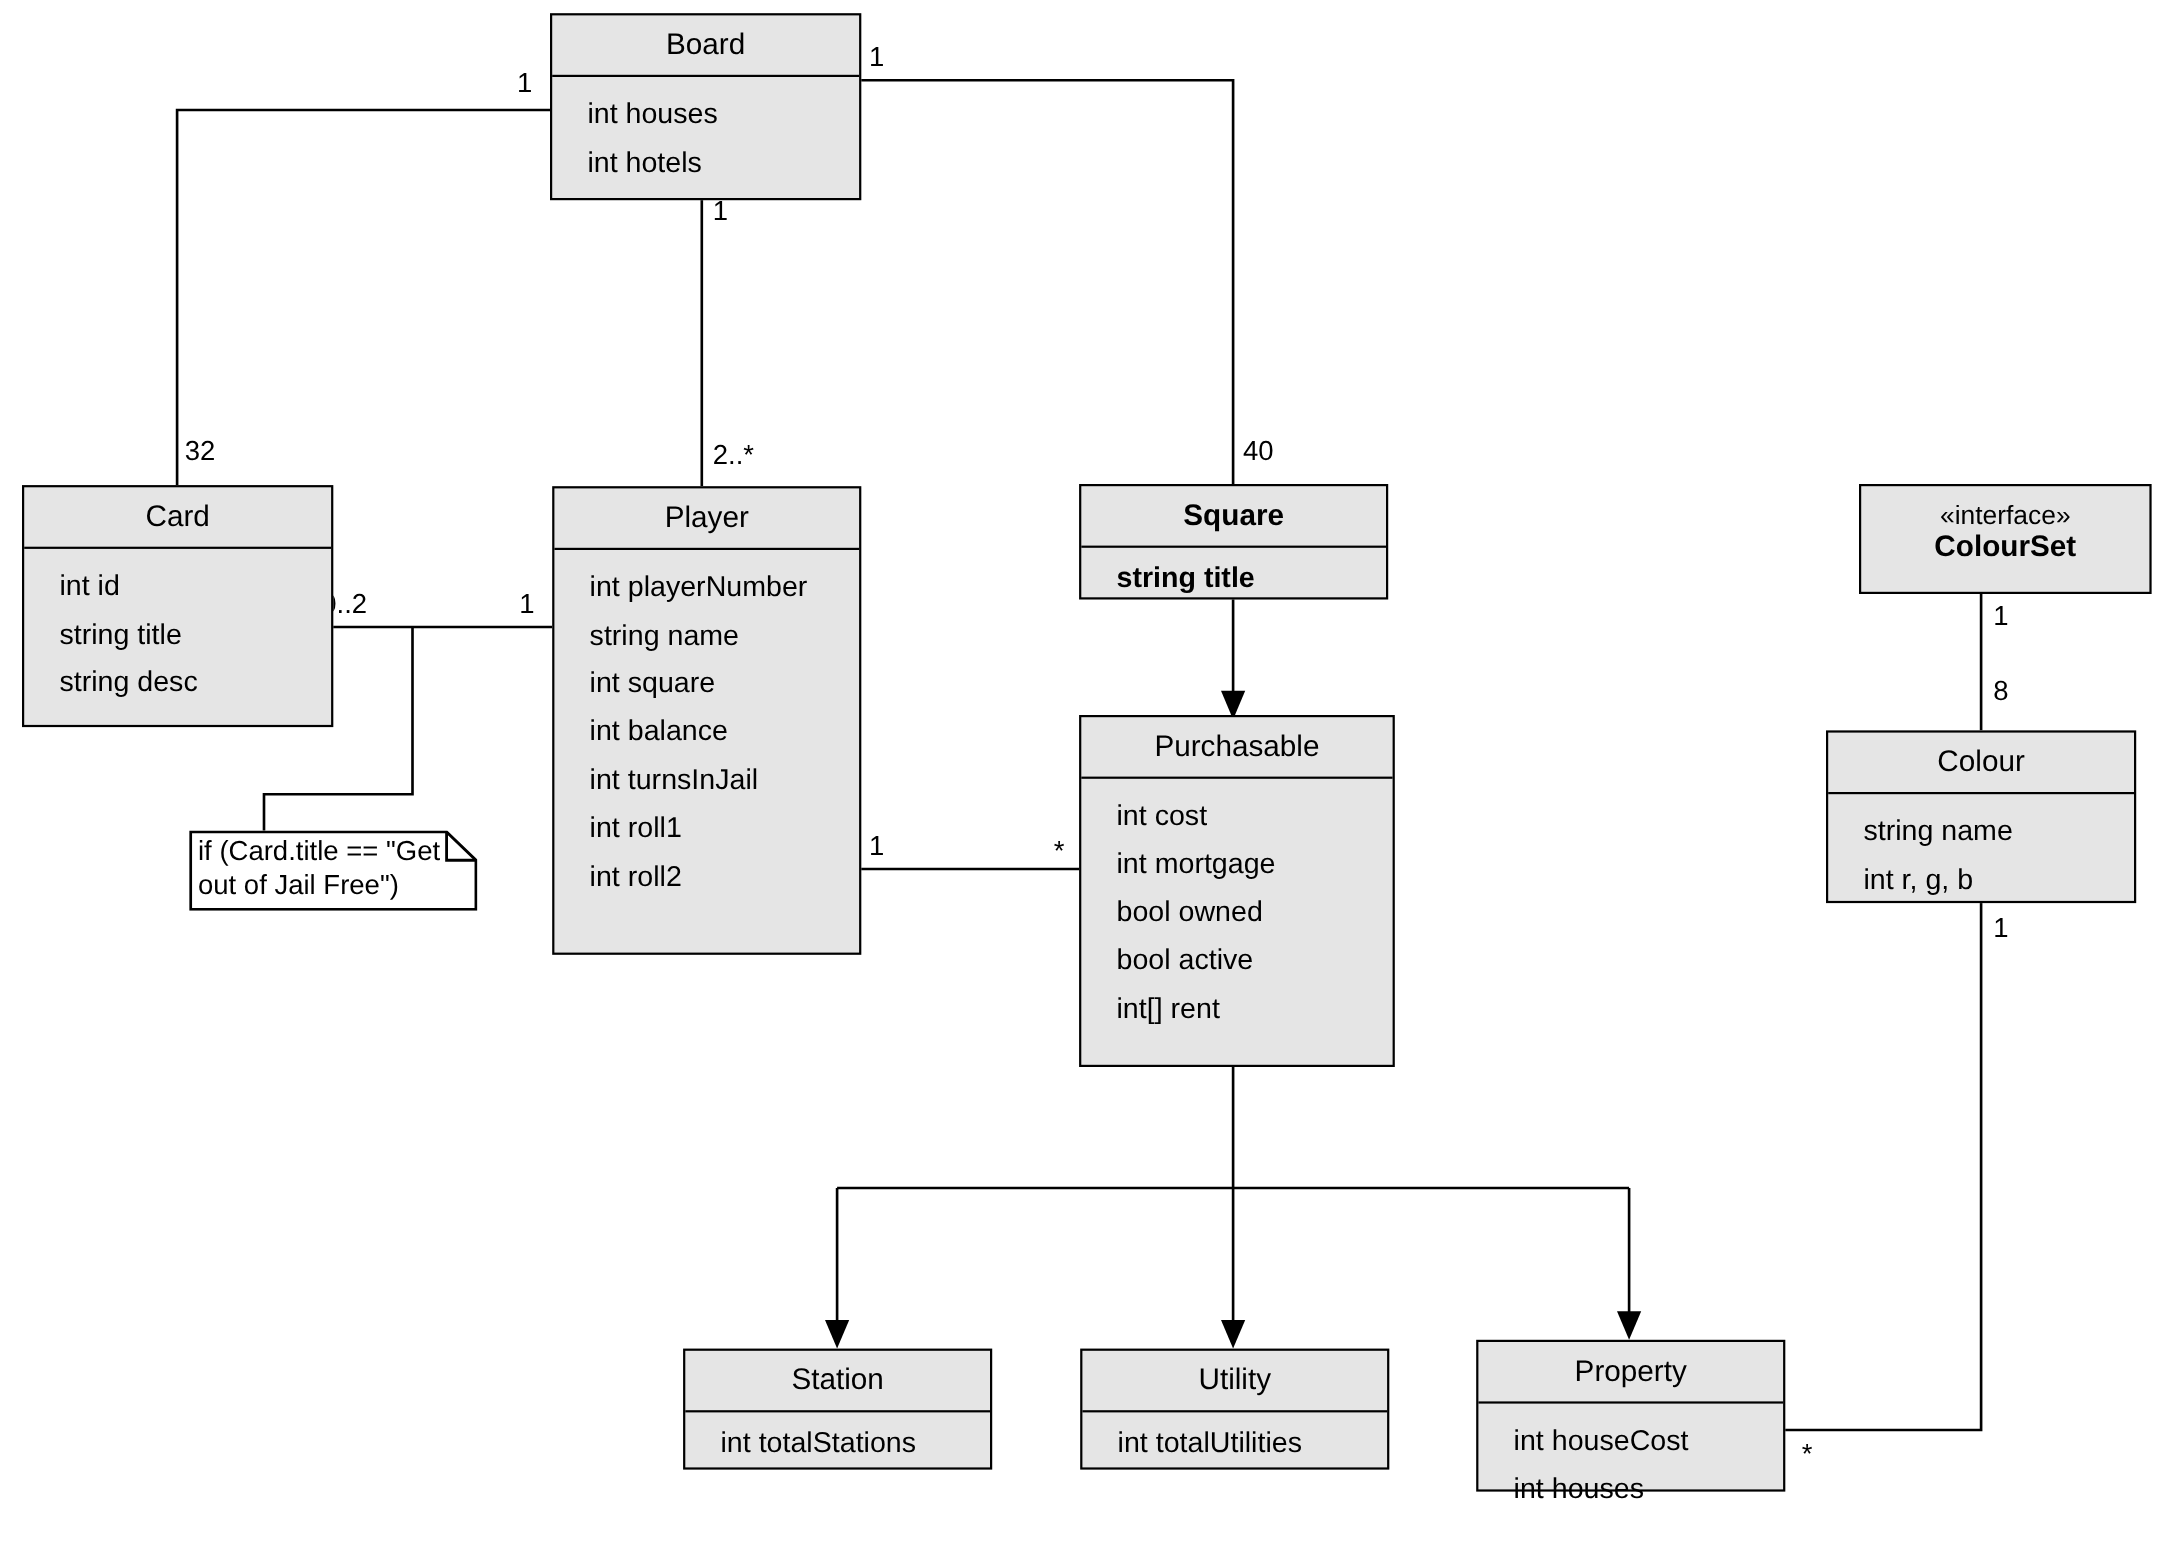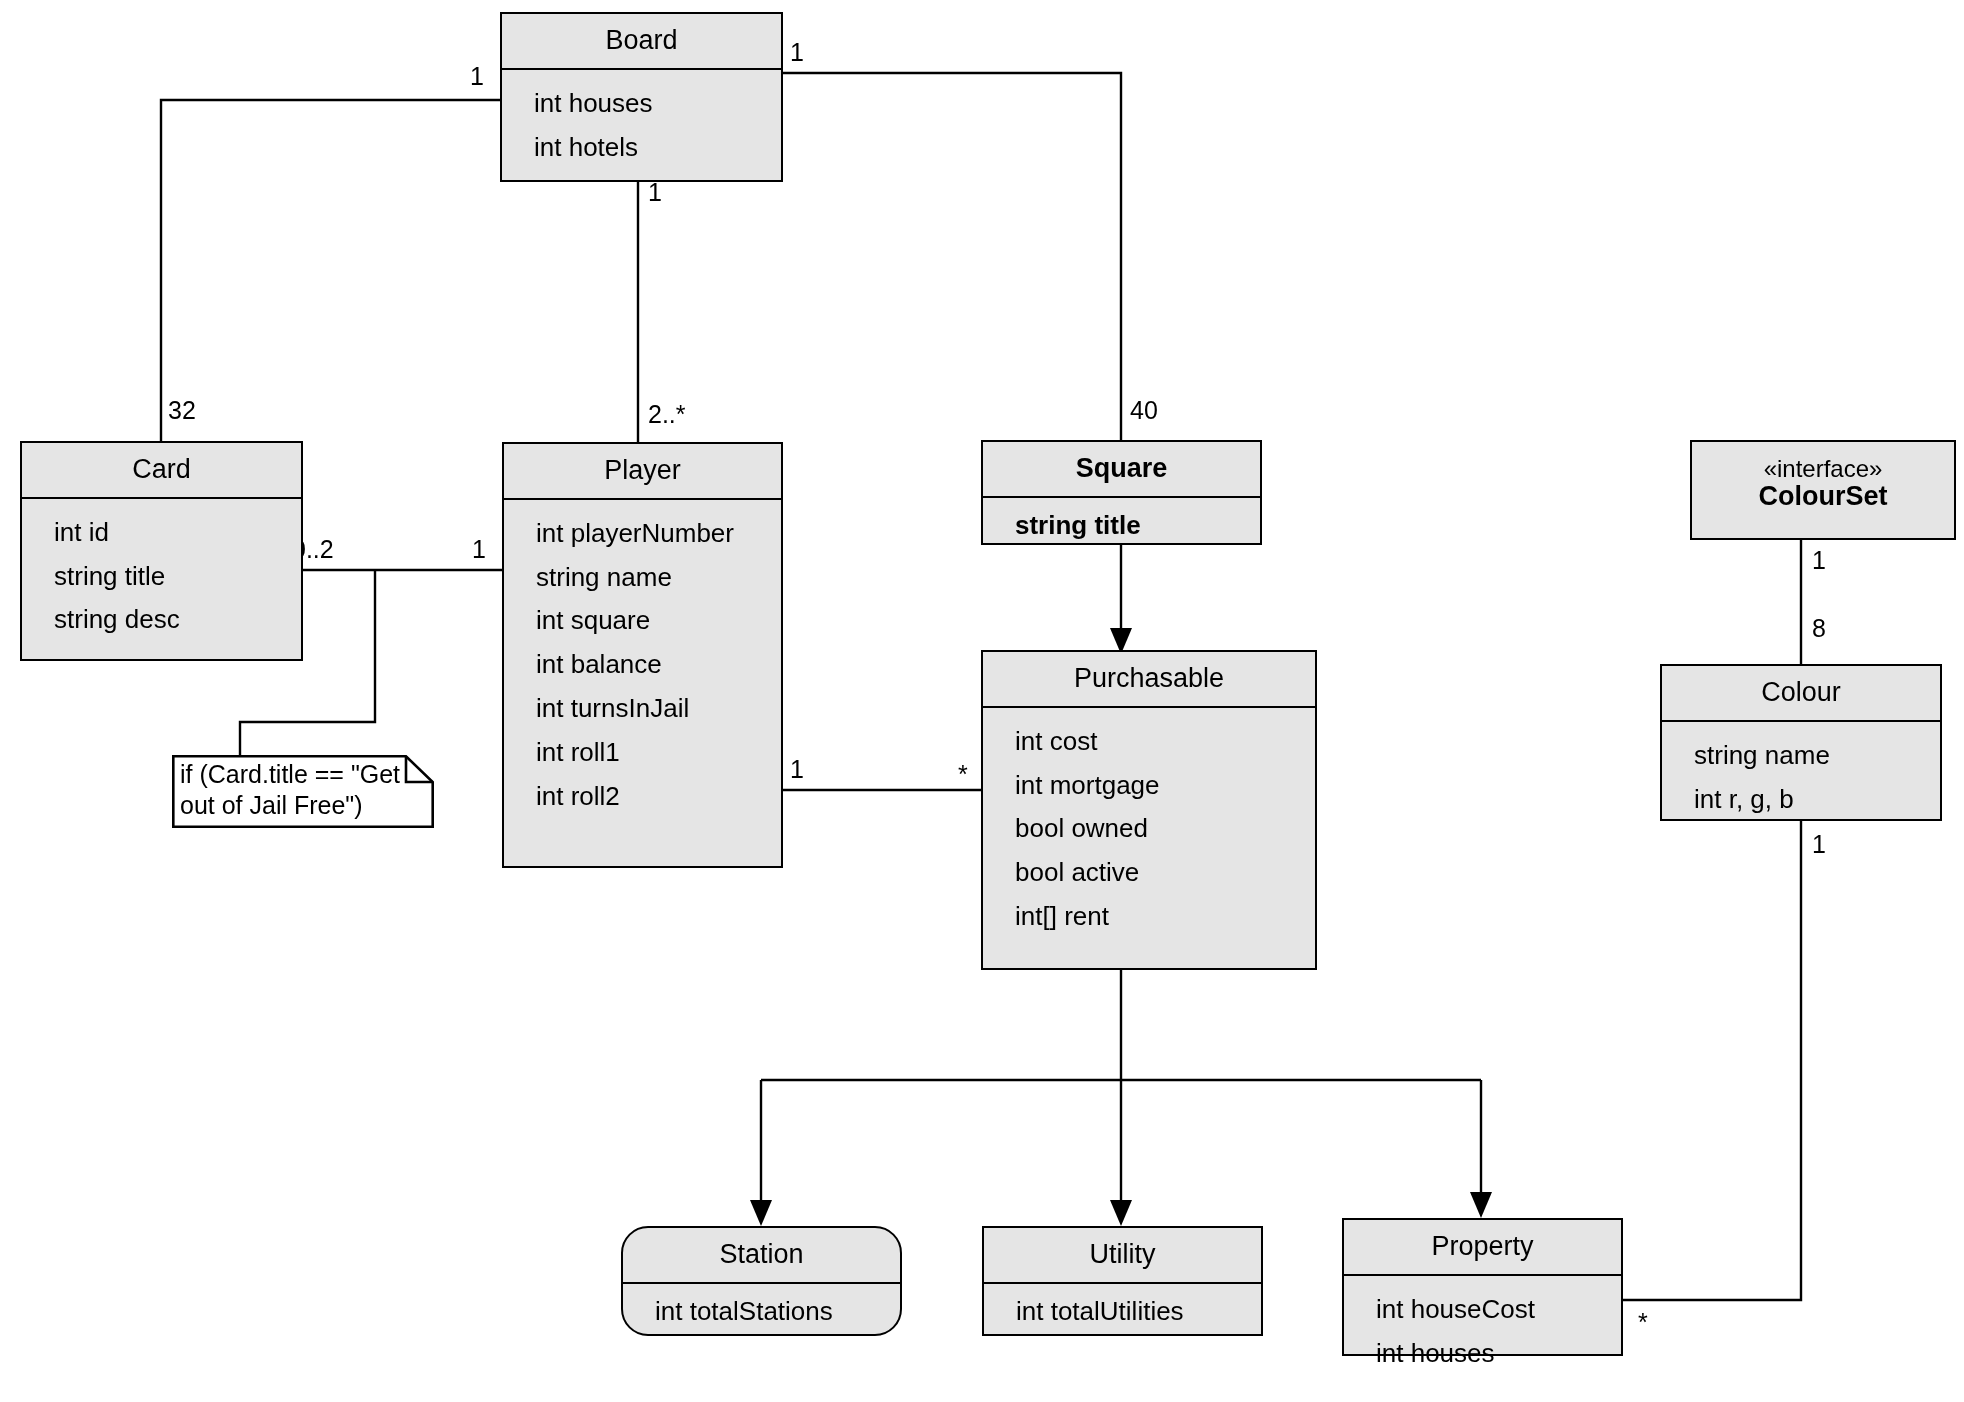--- a/index.html
+++ b/index.html
@@ -193,32 +193,32 @@
     </div>
   </div>
 
   <div class="uml-class" style="left:981px; top:440px; width:281px; height:105px;font-weight:bold;">
     <div class="uml-name">Square</div>
     <div class="uml-attrs" style="padding:6px 0 6px 0;">
       <div class="uml-attr">string title</div>
     </div>
   </div>
 
-  <div class="uml-class" style="left:981px; top:650px; width:336px; height:320px;">
+  <div class="uml-class" style="left:981px; top:650px; width:287px; height:320px;">
     <div class="uml-name">Purchasable</div>
     <div class="uml-attrs">
       <div class="uml-attr">int cost</div>
       <div class="uml-attr">int mortgage</div>
       <div class="uml-attr">bool owned</div>
       <div class="uml-attr">bool active</div>
       <div class="uml-attr">int[] rent</div>
     </div>
   </div>
 
-  <div class="uml-class" style="left:621px; top:1226px; width:281px; height:110px;border-radius:27px;">
+  <div class="uml-class" style="left:621px; top:1226px; width:281px; height:110px;">
     <div class="uml-name">Station</div>
     <div class="uml-attrs" style="padding:6px 0 6px 0;">
       <div class="uml-attr">int totalStations</div>
     </div>
   </div>
 
   <div class="uml-class" style="left:982px; top:1226px; width:281px; height:110px;">
     <div class="uml-name">Utility</div>
     <div class="uml-attrs" style="padding:6px 0 6px 0;">
       <div class="uml-attr">int totalUtilities</div>

